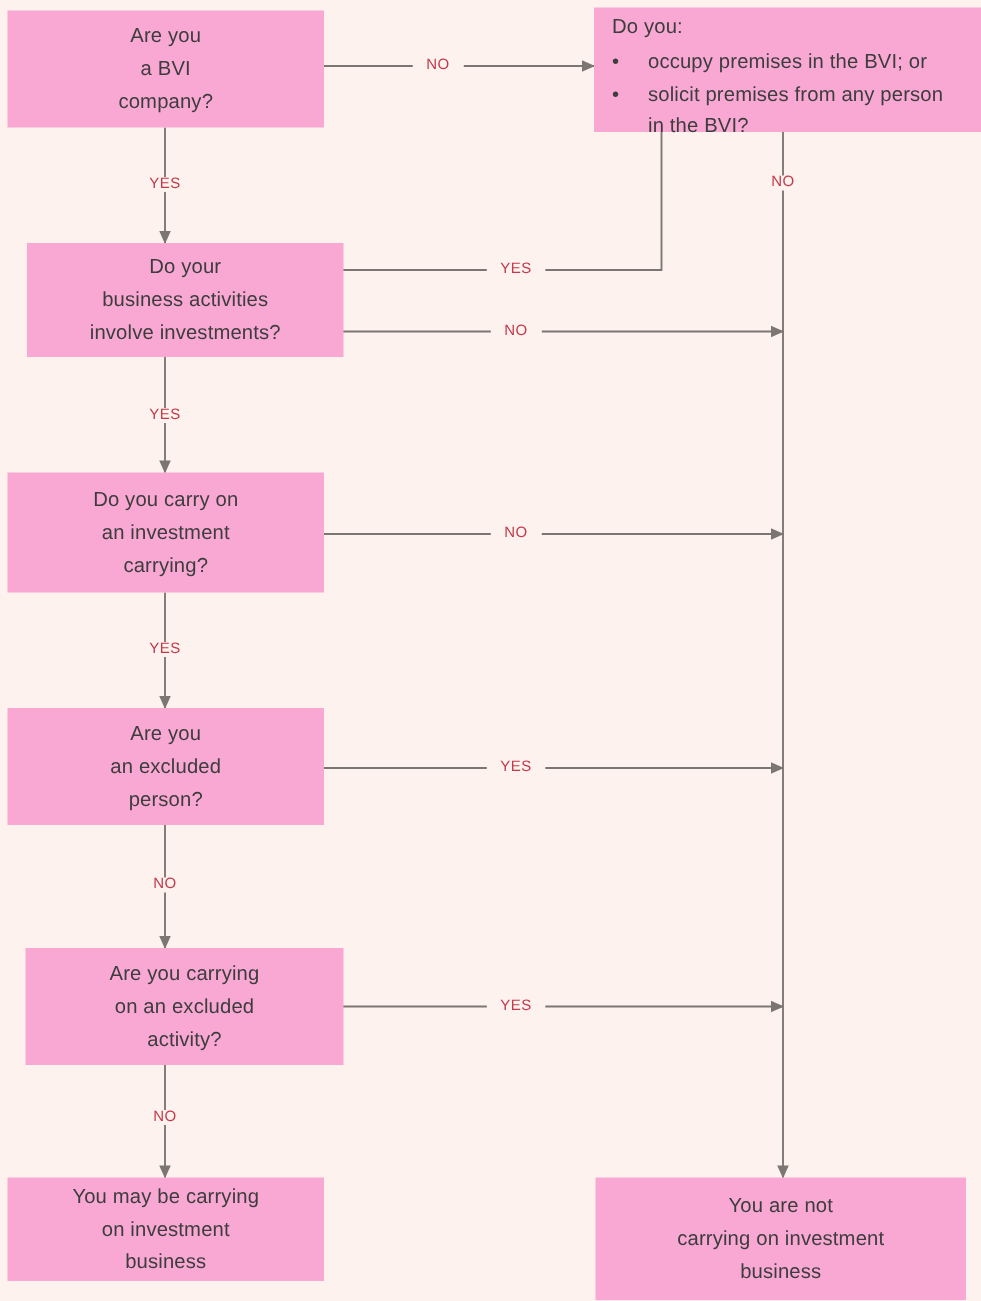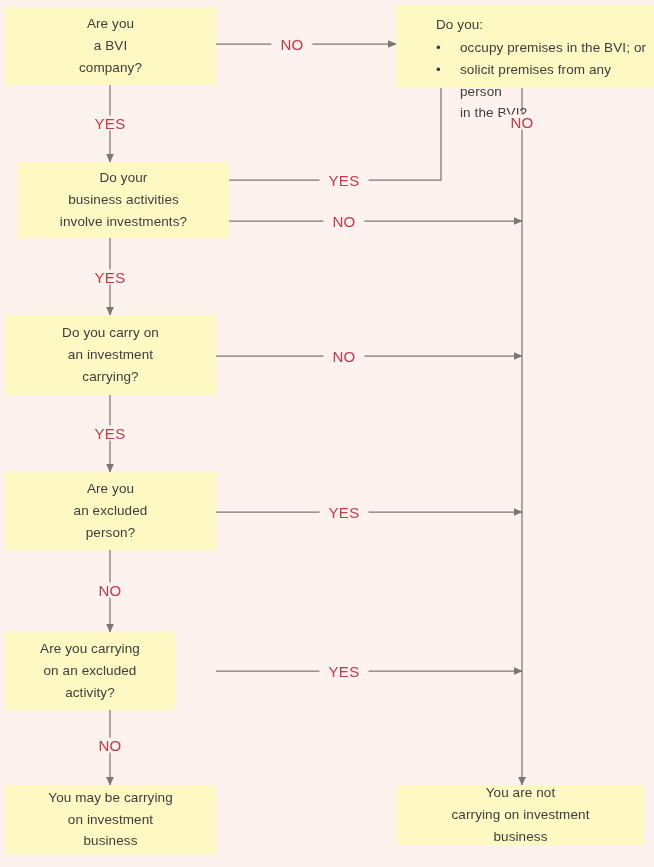--- a/index.html
+++ b/index.html
@@ -22,43 +22,42 @@
     position: absolute;
     left: 0;
     top: 0;
     width: 654px;
     height: 867px;
     pointer-events: none;
   }
   .node {
     position: absolute;
     box-sizing: border-box;
-    background: #fef9c3;
+    background: #f9a8d4;
     display: flex;
     align-items: center;
     justify-content: center;
     text-align: center;
     color: #3d3d3d;
     font-size: 13.5px;
     line-height: 1.62;
     font-weight: 400;
     letter-spacing: 0.1px;
     z-index: 2;
   }
   .node .node-text {
     width: 100%;
     padding: 0 8px;
     box-sizing: border-box;
     white-space: pre-line;
   }
   .node.bulleted {
-    align-items: flex-start;
+    align-items: center;
     justify-content: flex-start;
     text-align: left;
-    padding-left: 28px;
   }
   .node.bulleted .node-head {
     display: block;
     padding: 0;
     margin: 0 0 1px 0;
   }
   .bullet-wrap {
     padding: 9px 0 0 12px;
     box-sizing: border-box;
     width: 100%;
@@ -74,21 +73,21 @@
     font-size: 13.5px;
   }
   .bullet-text {
     flex: 1 1 auto;
     white-space: pre-line;
     line-height: 1.62;
   }
   .edge-label {
     position: absolute;
     color: #c33a4c;
-    font-size: 15px;
+    font-size: 10px;
     letter-spacing: 0.3px;
     background: #fdf2ed;
     padding: 0 9px;
     transform: translate(-50%, -50%);
     white-space: nowrap;
     z-index: 3;
     line-height: 1;
   }
 </style>
 </head>
@@ -162,33 +161,33 @@
 an investment
 carrying?</span>
   </div>
 
   <div class="node" style="left:5px; top:472px; width:211px; height:78px;">
     <span class="node-text">Are you
 an excluded
 person?</span>
   </div>
 
-  <div class="node" style="left:5px; top:632px; width:170px; height:78px;">
+  <div class="node" style="left:17px; top:632px; width:212px; height:78px;">
     <span class="node-text">Are you carrying
 on an excluded
 activity?</span>
   </div>
 
   <div class="node" style="left:5px; top:785px; width:211px; height:69px;">
     <span class="node-text">You may be carrying
 on investment
 business</span>
   </div>
 
-  <div class="node" style="left:397px; top:785px; width:247px; height:60px;">
+  <div class="node" style="left:397px; top:785px; width:247px; height:82px;">
     <span class="node-text">You are not
 carrying on investment
 business</span>
   </div>
 
   <span class="edge-label" style="left:292px; top:44px;">NO</span>
 
   <span class="edge-label" style="left:110px; top:123px;">YES</span>
 
   <span class="edge-label" style="left:344px; top:180px;">YES</span>

